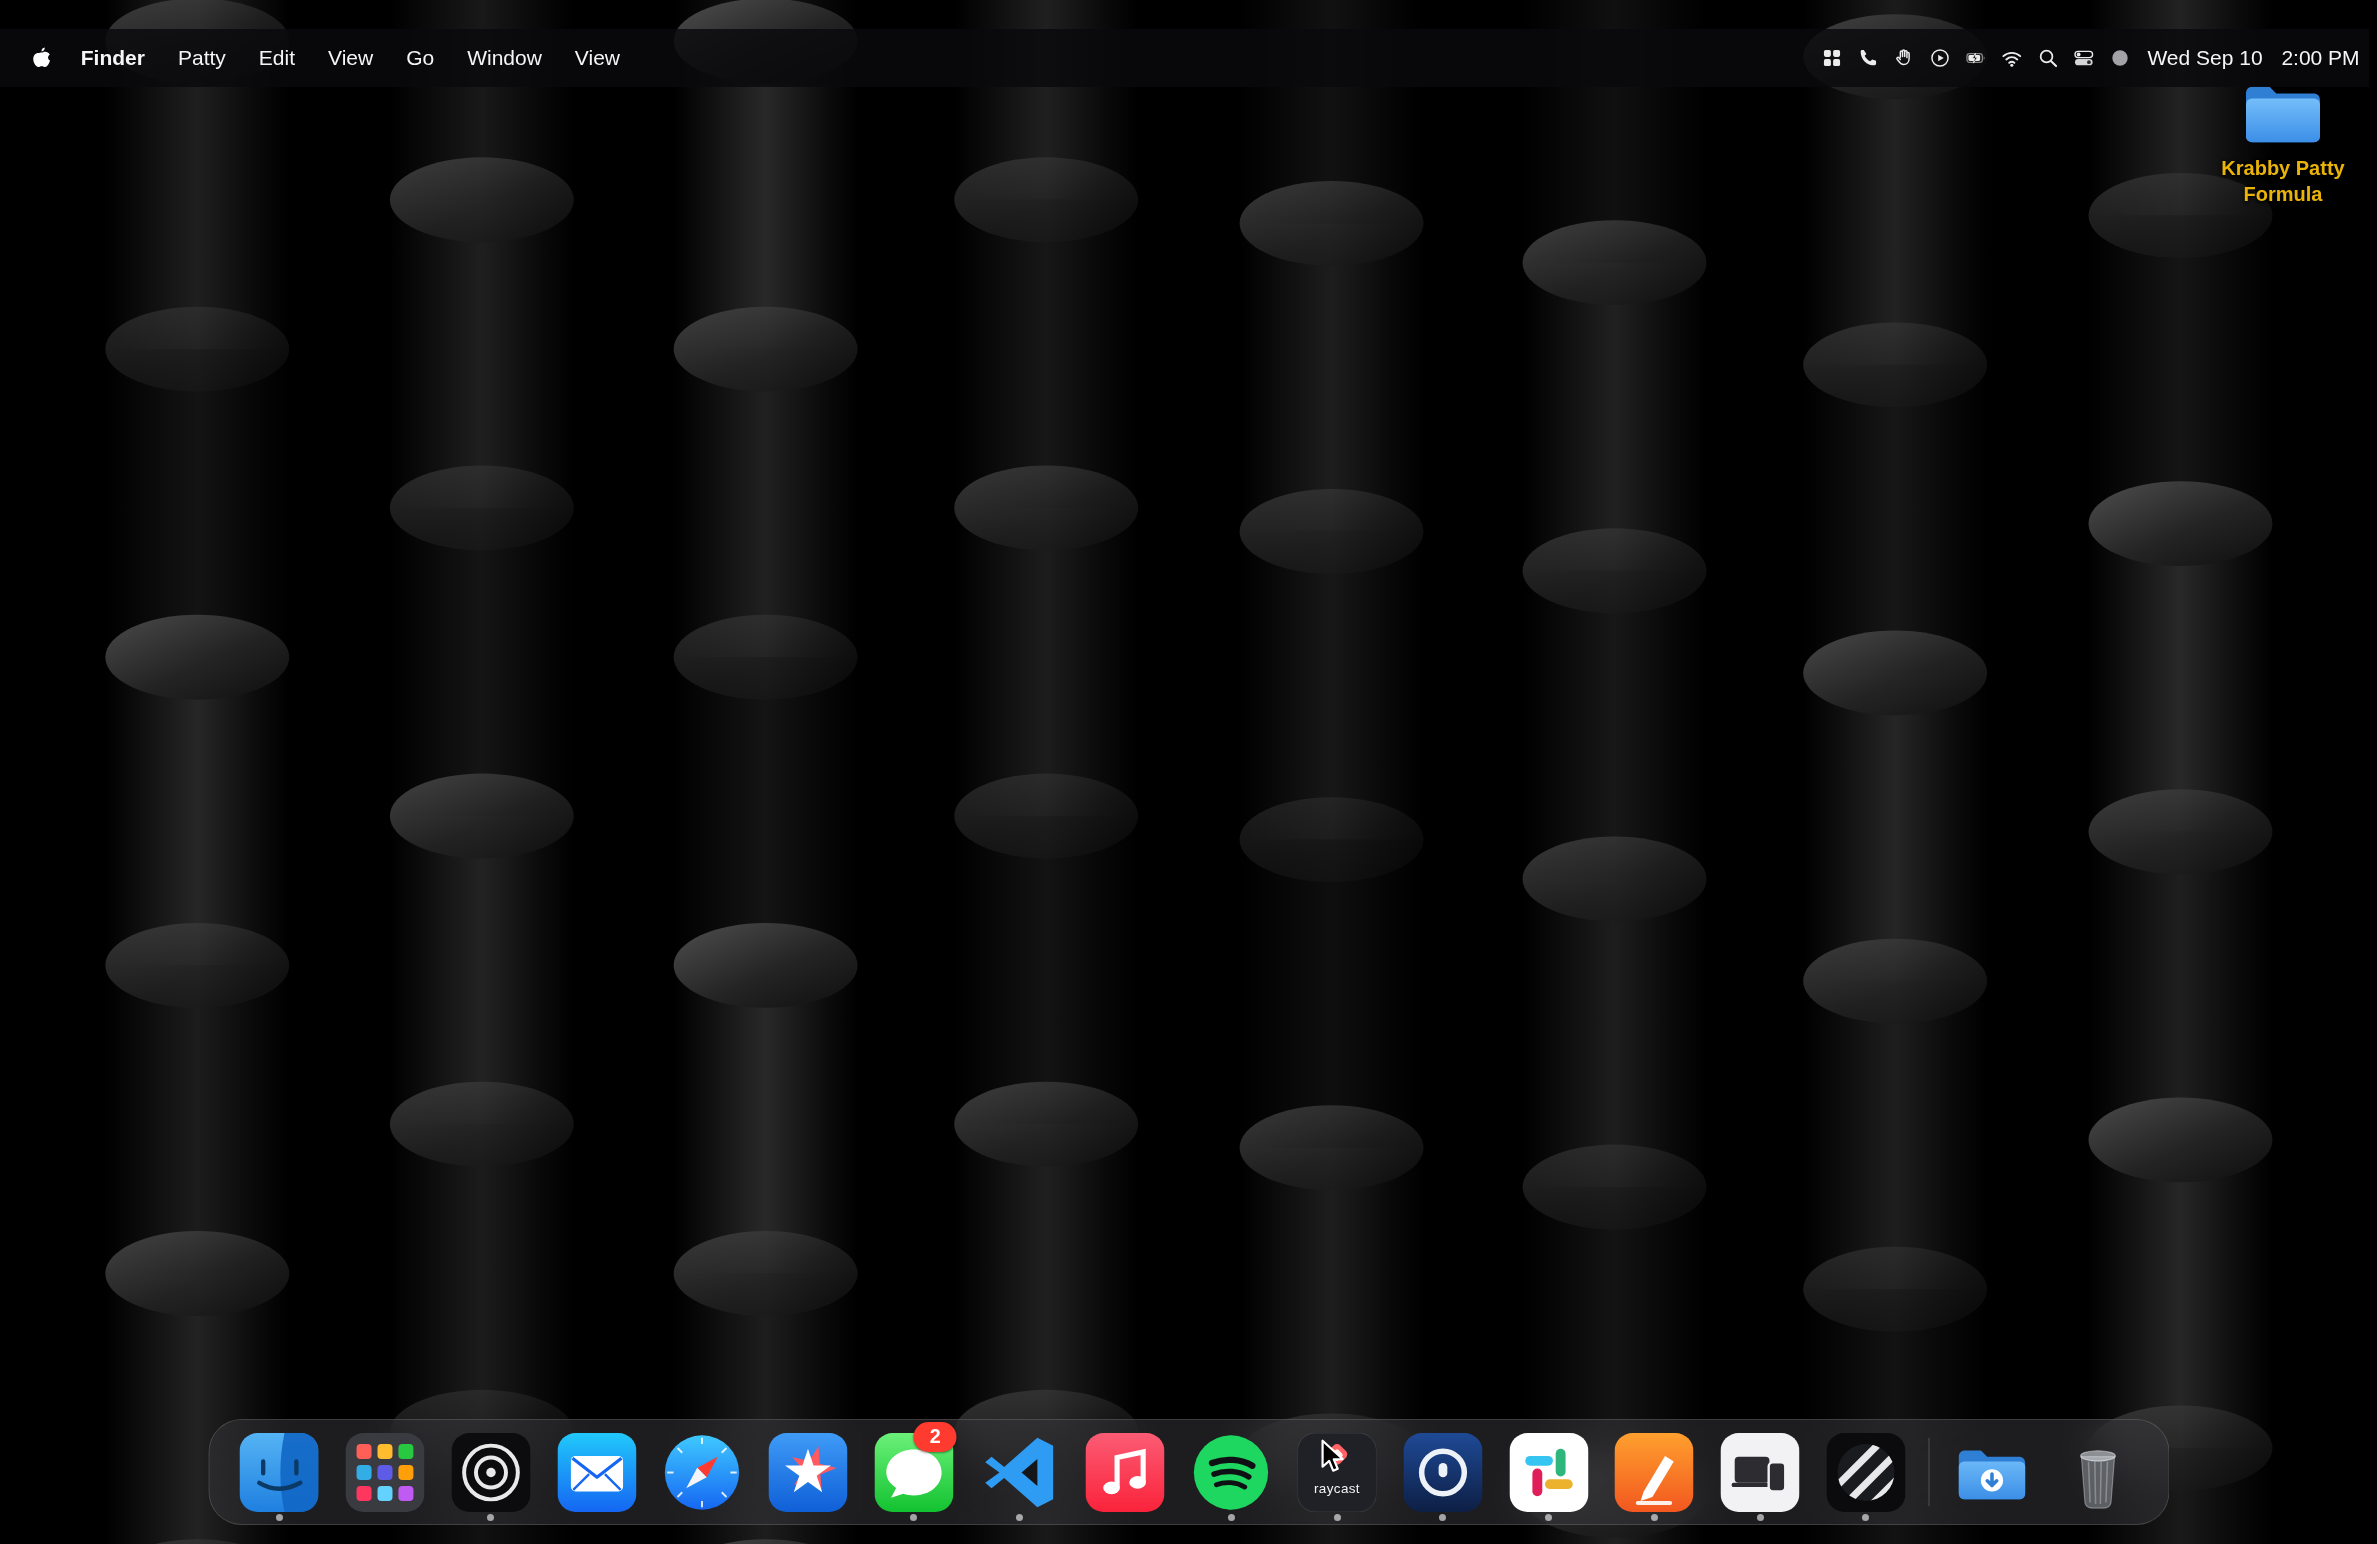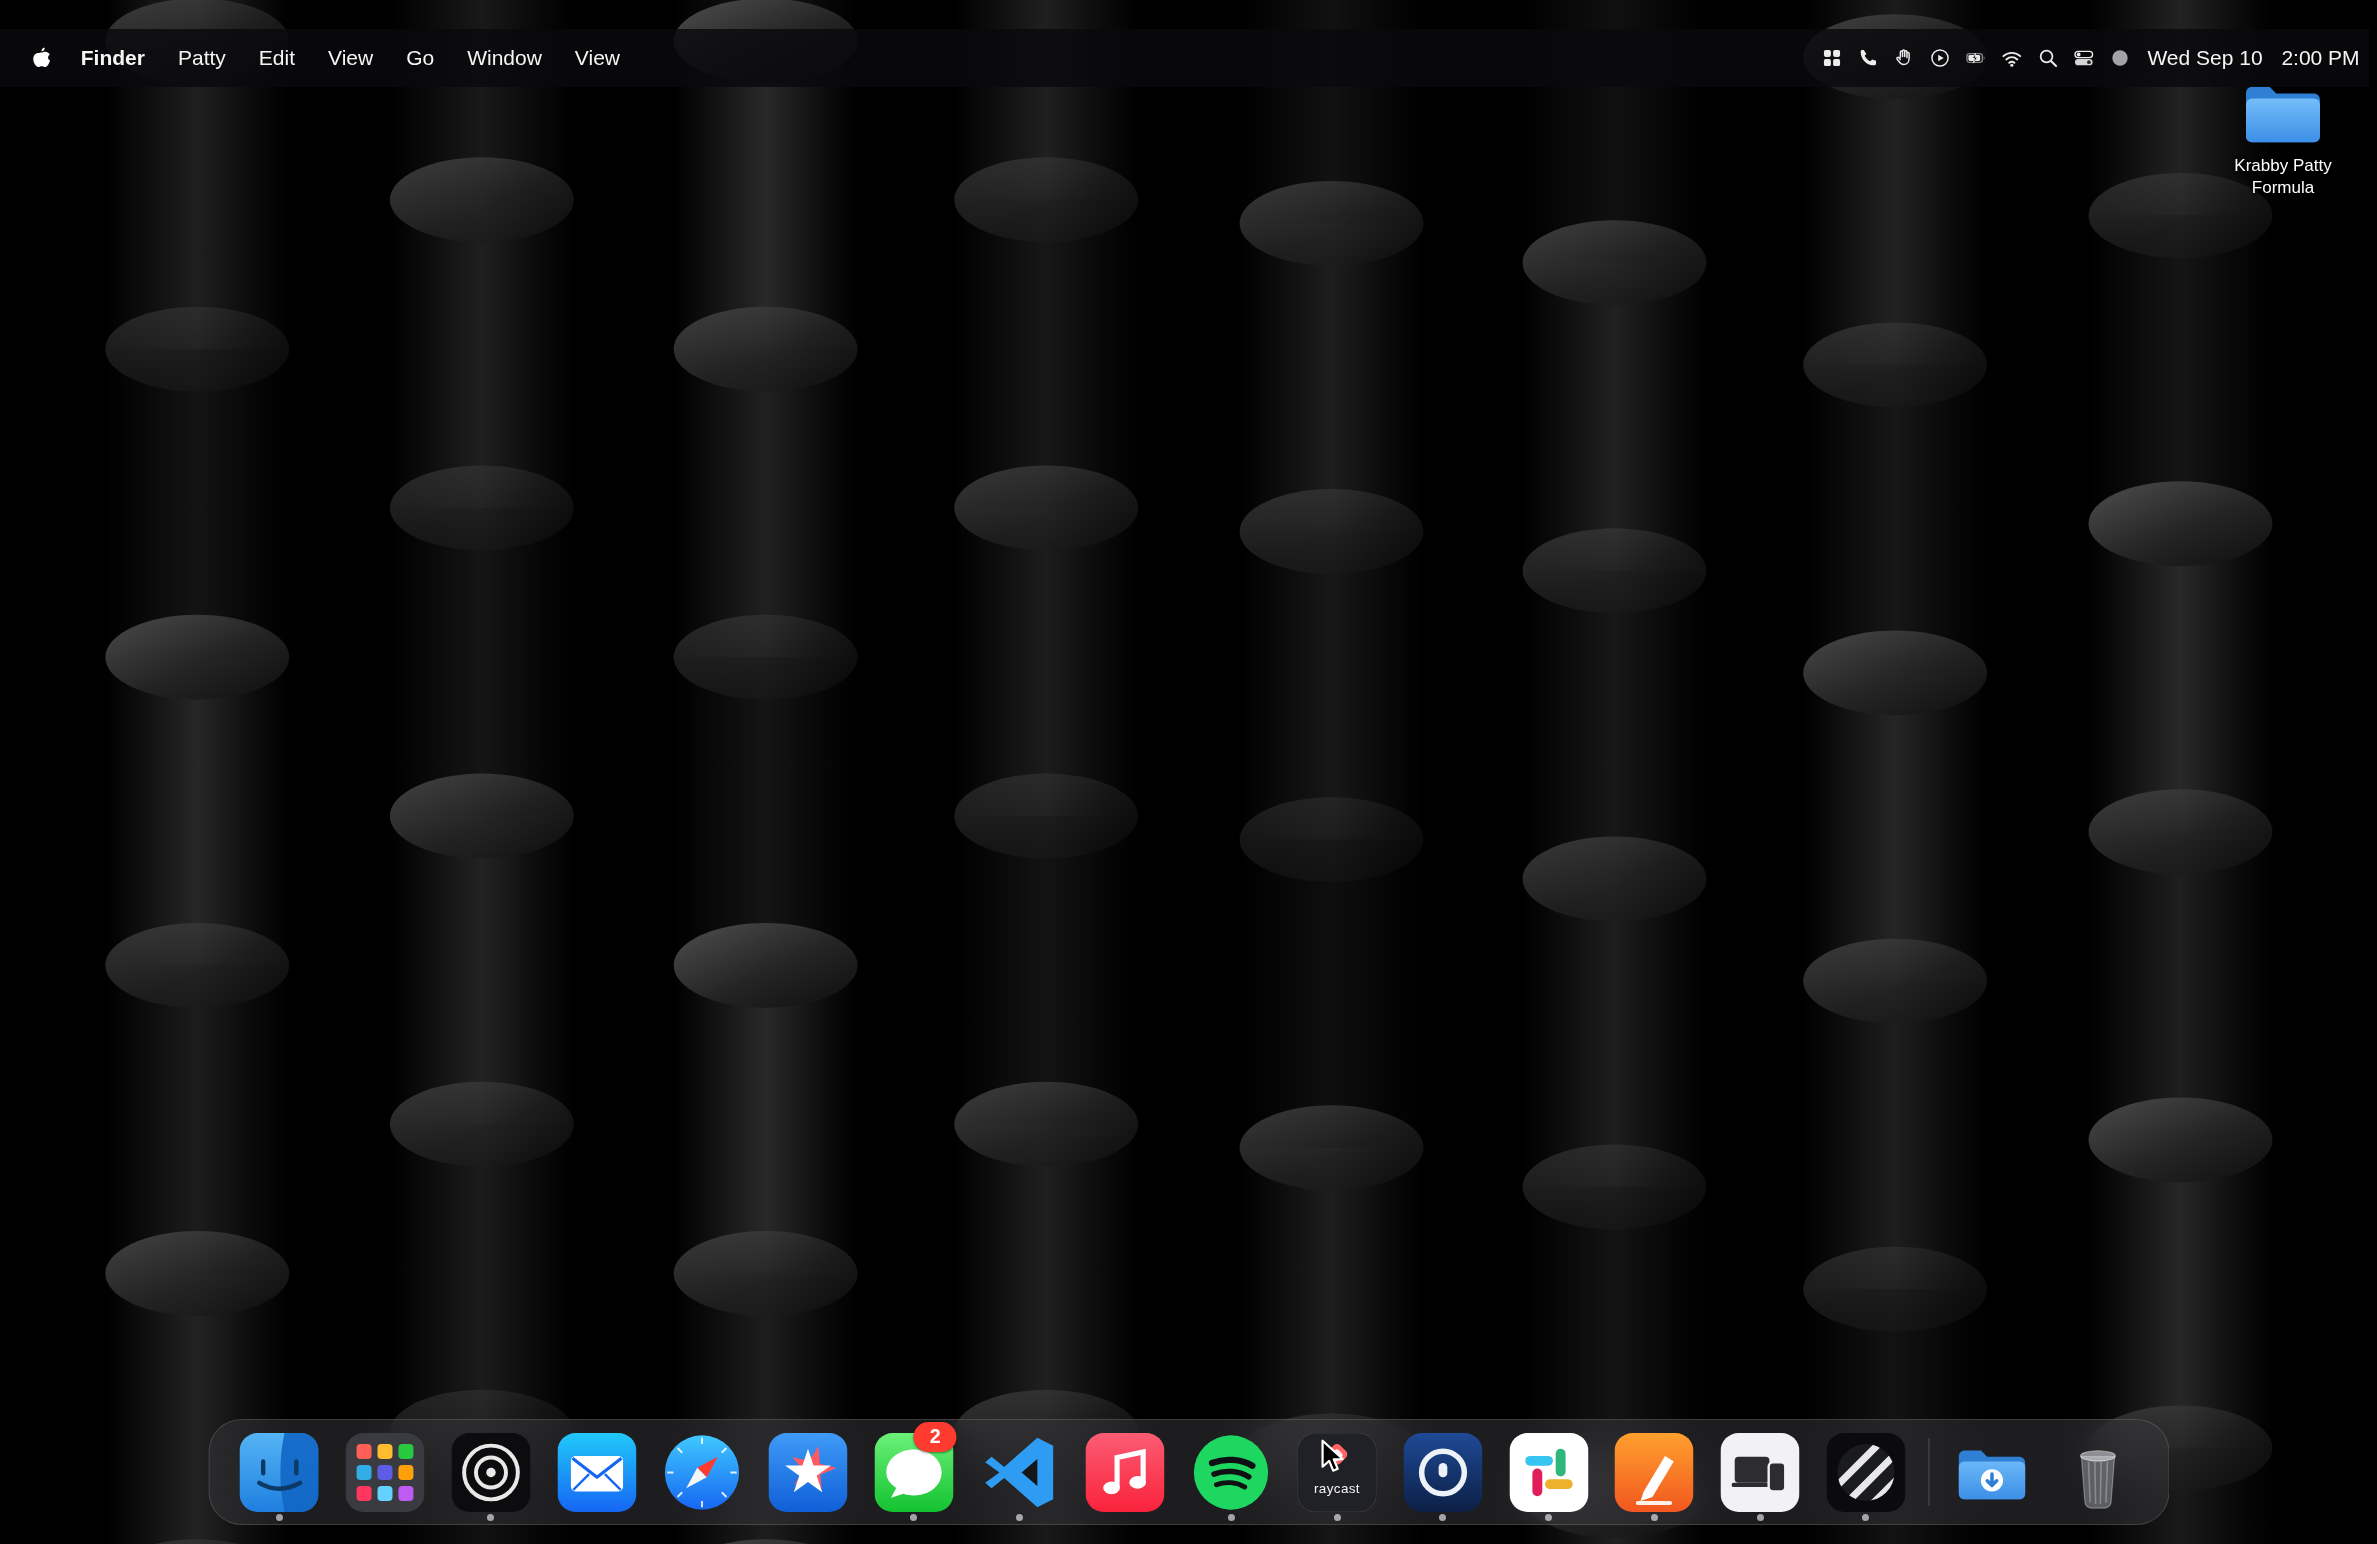--- a/index.html
+++ b/index.html
@@ -24,21 +24,21 @@
   .mb-item{padding:0 16.5px;line-height:58px;white-space:nowrap;}
   .mb-item.app-name{font-weight:700;}
   .mb-right{margin-left:auto;display:flex;align-items:center;}
   .mb-icon{width:36px;height:58px;display:flex;align-items:center;justify-content:center;opacity:0.92;}
   .mb-text{padding:0 9.4px;white-space:nowrap;font-size:21px;}
   
   .desktop-folder{position:absolute;left:2212px;top:75px;width:142px;z-index:10;
     display:flex;flex-direction:column;align-items:center;cursor:default;}
   .desktop-folder svg{width:88px;height:74px;}
   .folder-label{
-    margin-top:6.3px;text-align:center;color:#ffffff;font-size:17px;font-weight:400;
+    margin-top:6.3px;text-align:center;color:#eab308;font-size:20px;font-weight:700;
     line-height:1.3;width:142px;
     text-shadow:0 1.6px 4.7px rgba(0,0,0,0.95), 0 0 2.4px rgba(0,0,0,0.9);
   }
   
   .dock{
     position:absolute;left:50%;bottom:19px;transform:translateX(-50%);z-index:20;
     height:104px;display:flex;align-items:center;padding:0 17.3px;
     background:rgba(58,58,64,0.50);
     border:0.8px solid rgba(255,255,255,0.14);
     border-radius:33px;

